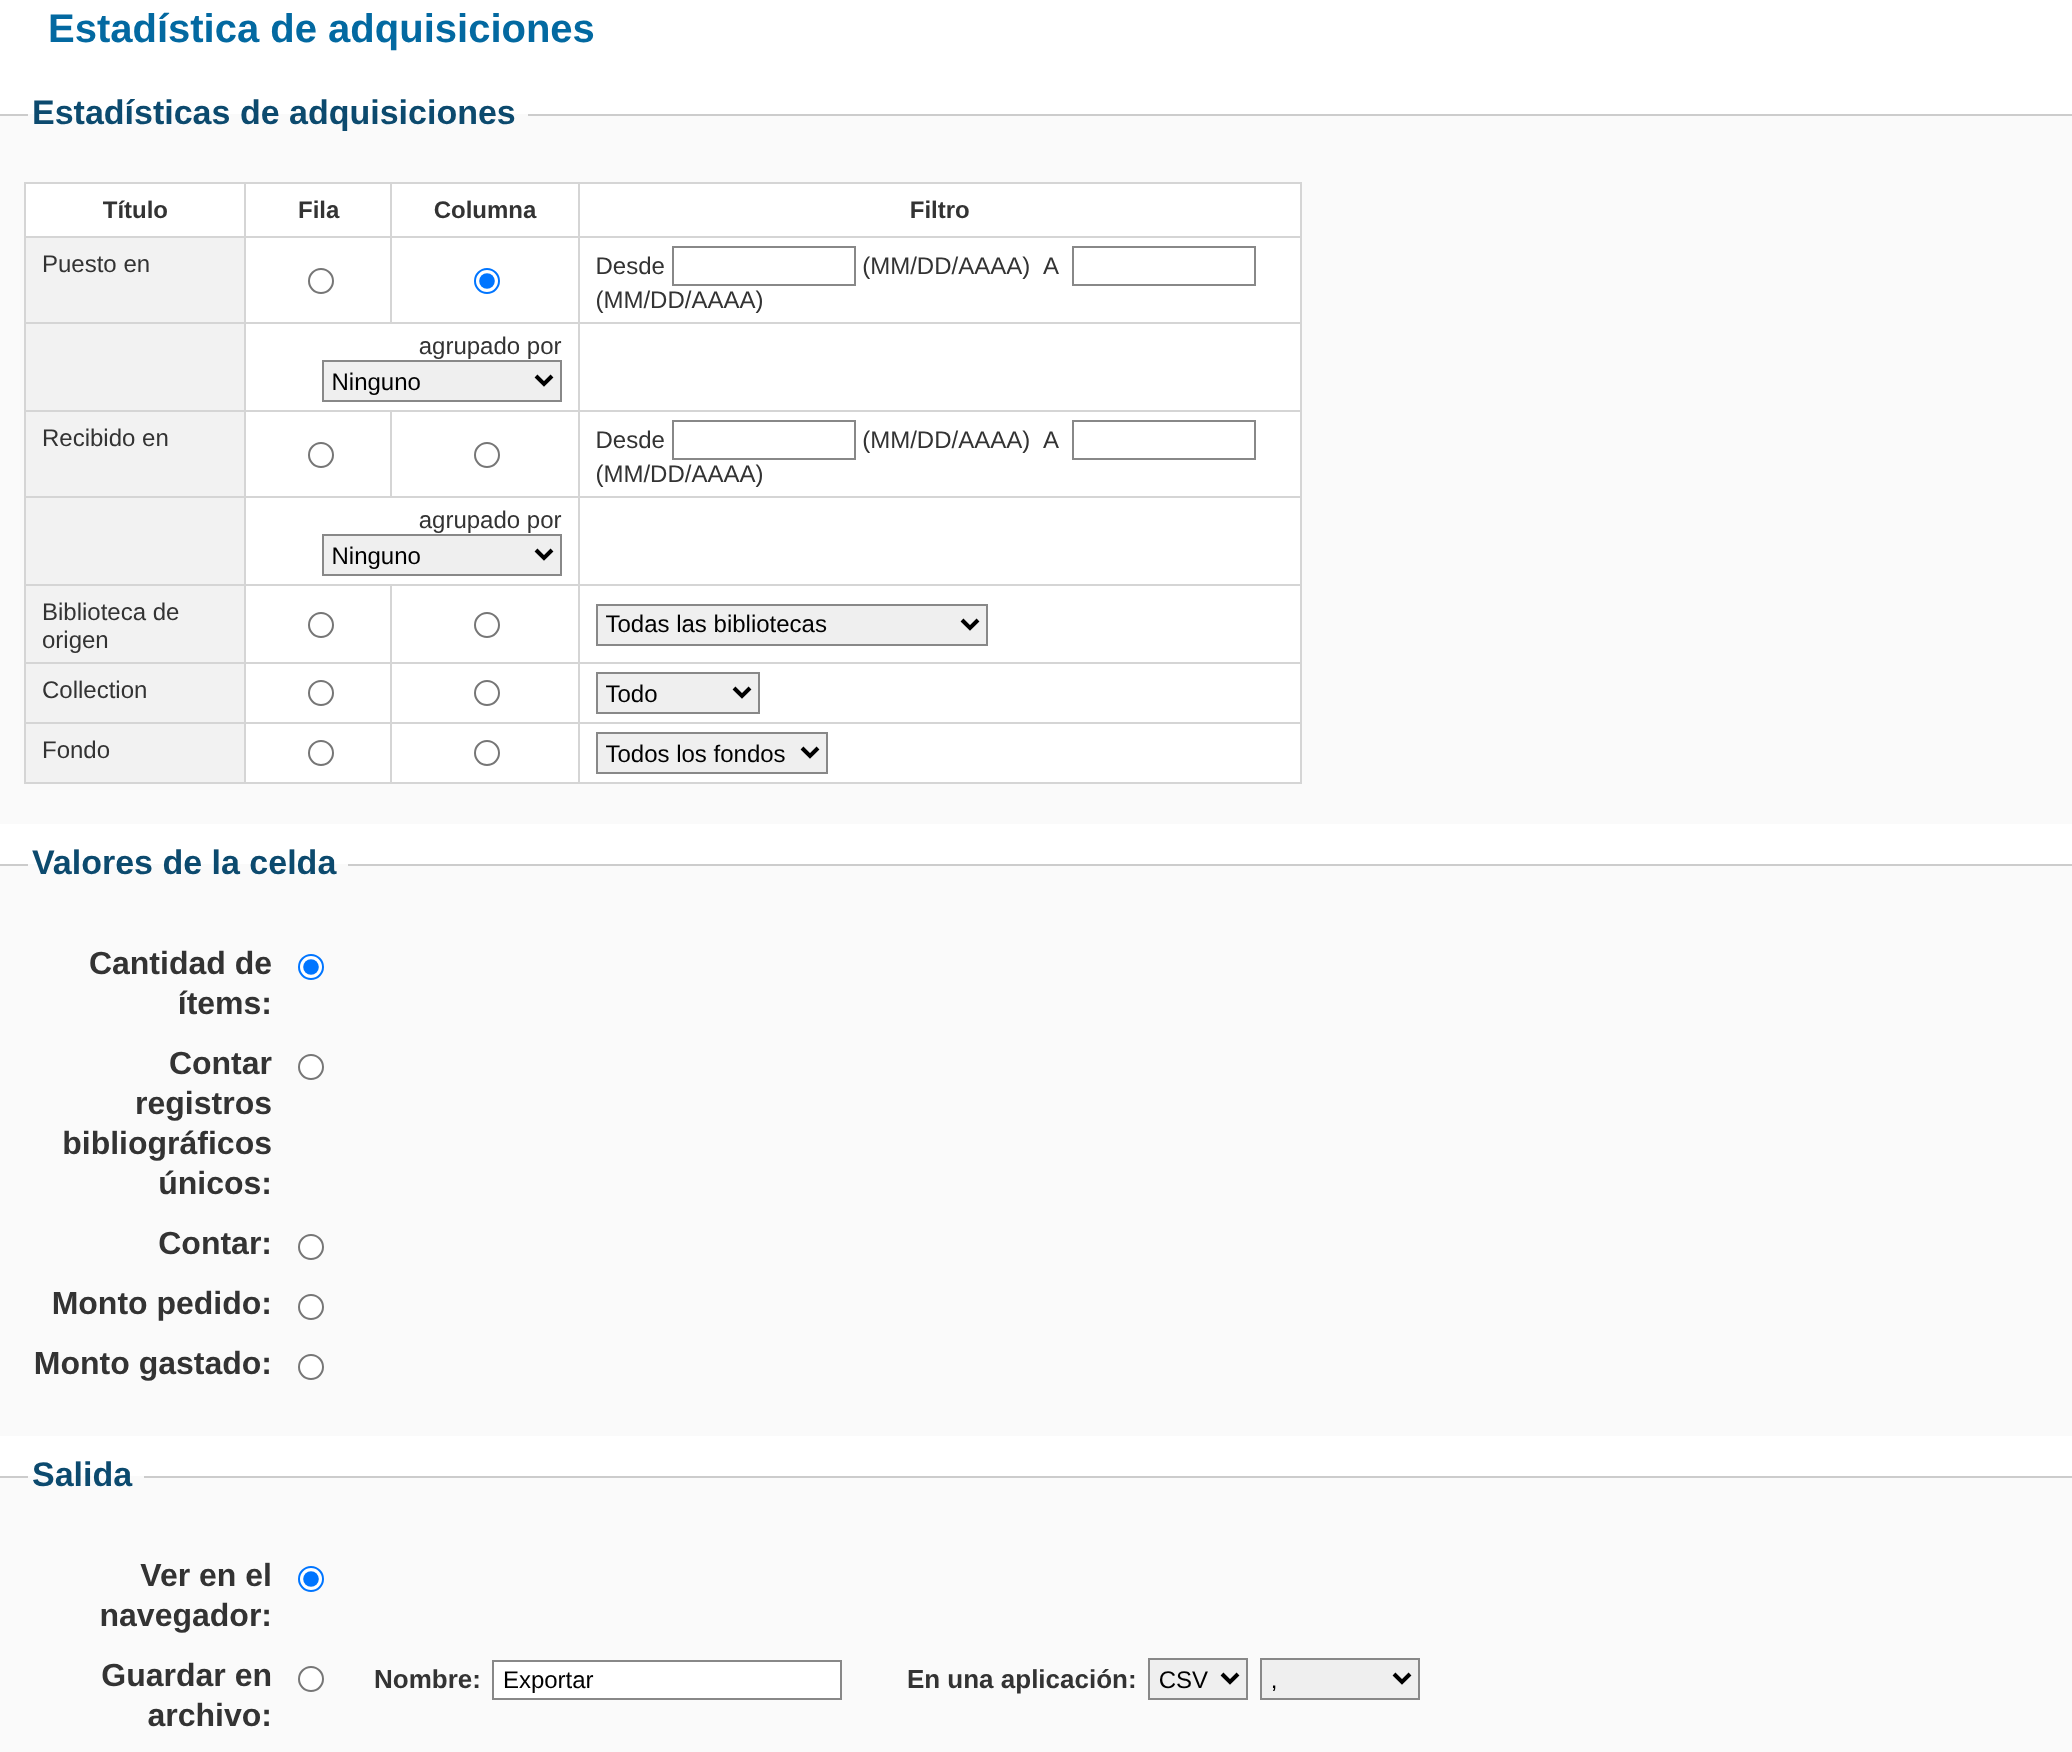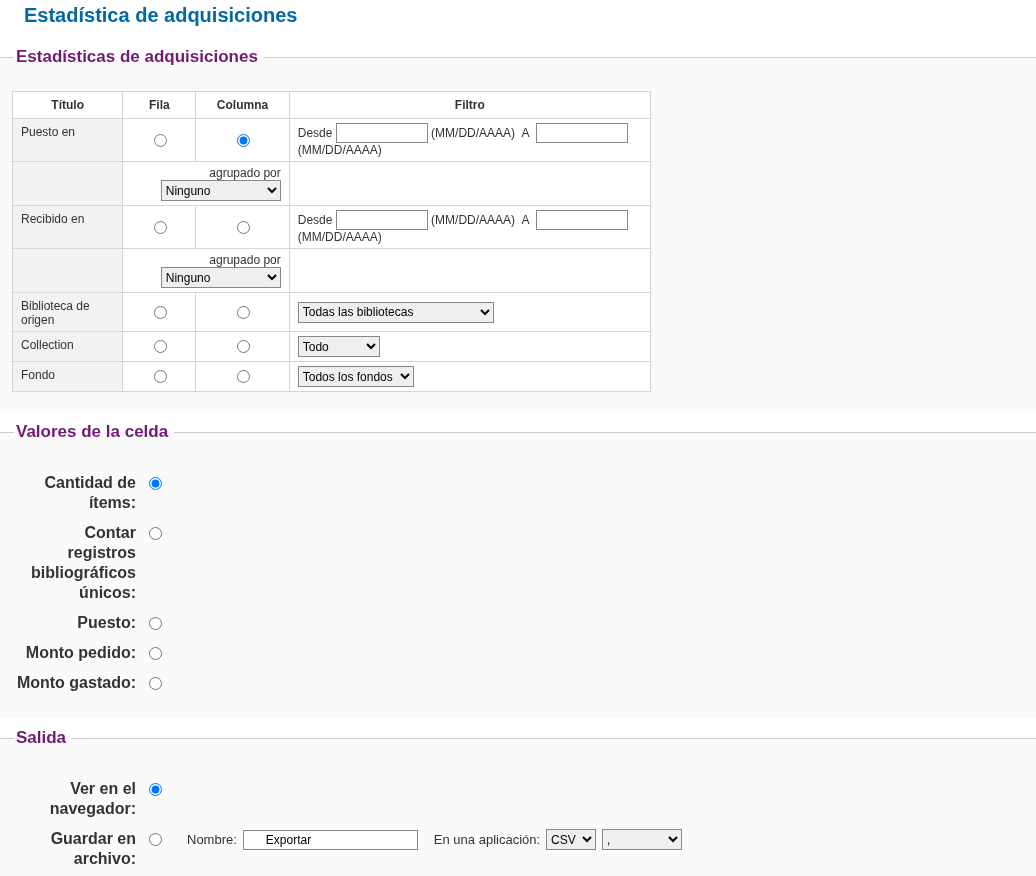--- a/index.html
+++ b/index.html
@@ -21,21 +21,21 @@
     fieldset.block {
       border: none;
       border-top: 1px solid #ccc;
       margin: 10px 0 0 0;
       padding: 16px 12px 20px 12px;
       background: #fafafa;
     }
     fieldset.block > legend {
       font-size: 17px;
       font-weight: bold;
-      color: #701a75;
+      color: #0c4a6e;
       padding: 0 6px 0 2px;
       margin-left: 2px;
     }
     
     table.stats {
       border-collapse: collapse;
       margin-top: 8px;
       width: 639px;
     }
     table.stats th, table.stats td {
@@ -67,21 +67,21 @@
       background: #fff;
       width: 440px;
     }
     table.stats td.grouped-cell {
       background: #fff;
       text-align: right;
     }
     input[type="text"] {
       border: 1px solid #888;
       height: 20px;
-      padding: 2px 22px;
+      padding: 2px 4px;
       font-size: 12px;
     }
     input.date { width: 92px; }
     select {
       border: 1px solid #888;
       font-size: 12px;
       height: 21px;
     }
     .date-format { font-size: 12px; color: #333; }
     .sep-a { font-size: 12px; margin: 0 3px; }
@@ -105,21 +105,21 @@
       padding-top: 1px;
     }
     .form-row .extra {
       display: flex;
       align-items: center;
       gap: 6px;
       margin-left: 14px;
       font-size: 13px;
     }
     .form-row .extra .elbl {
-      font-weight: normal;
+      font-weight: bold;
     }
     .submit-wrap {
       padding: 8px 0 18px 0;
     }
     button.submit {
       background: #ffd042;
       border: 1px solid #e0b400;
       border-radius: 3px;
       padding: 6px 12px;
       font-size: 12px;
@@ -239,21 +239,21 @@
   <div class="form-rows">
     <div class="form-row">
       <div class="lbl">Cantidad de ítems:</div>
       <div class="ctrl"><input type="radio" name="cellval" checked="" style=""></div>
     </div>
     <div class="form-row">
       <div class="lbl">Contar registros bibliográficos únicos:</div>
       <div class="ctrl"><input type="radio" name="cellval" style=""></div>
     </div>
     <div class="form-row">
-      <div class="lbl">Puesto:</div>
+      <div class="lbl">Contar:</div>
       <div class="ctrl"><input type="radio" name="cellval" style=""></div>
     </div>
     <div class="form-row">
       <div class="lbl">Monto pedido:</div>
       <div class="ctrl"><input type="radio" name="cellval" style=""></div>
     </div>
     <div class="form-row">
       <div class="lbl">Monto gastado:</div>
       <div class="ctrl"><input type="radio" name="cellval" style=""></div>
     </div>
@@ -267,21 +267,21 @@
     <div class="form-row">
       <div class="lbl">Ver en el navegador:</div>
       <div class="ctrl"><input type="radio" name="output" checked="" style=""></div>
     </div>
     <div class="form-row">
       <div class="lbl">Guardar en archivo:</div>
       <div class="ctrl"><input type="radio" name="output" style=""></div>
       <div class="extra">
         <span class="elbl">Nombre:</span>
         <input type="text" style="width: 175px;" value="Exportar">
-        <span class="elbl" style="margin-left:10px">En una aplicación:</span>
+        <span class="elbl" style="margin-left:26px">En una aplicación:</span>
         <select style="width:50px">
           <option>CSV</option>
         </select>
         <select style="width:80px">
           <option>,</option>
         </select>
       </div>
     </div>
   </div>
 </fieldset>

